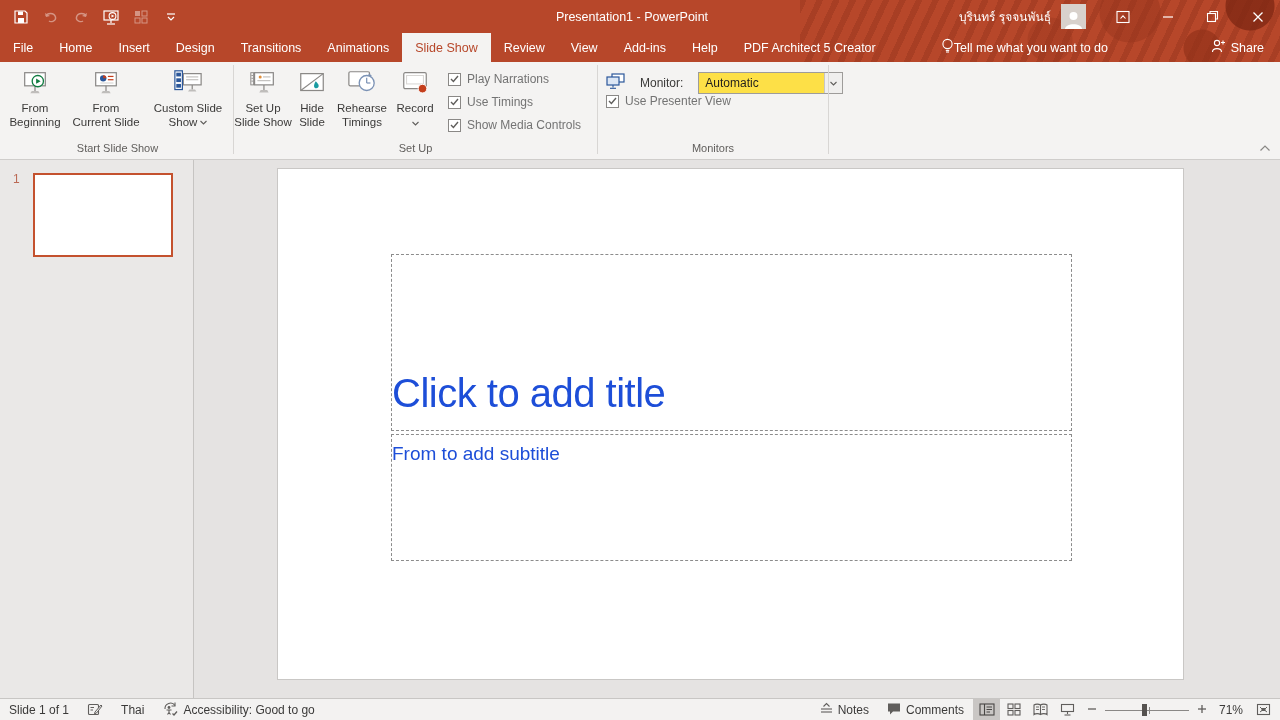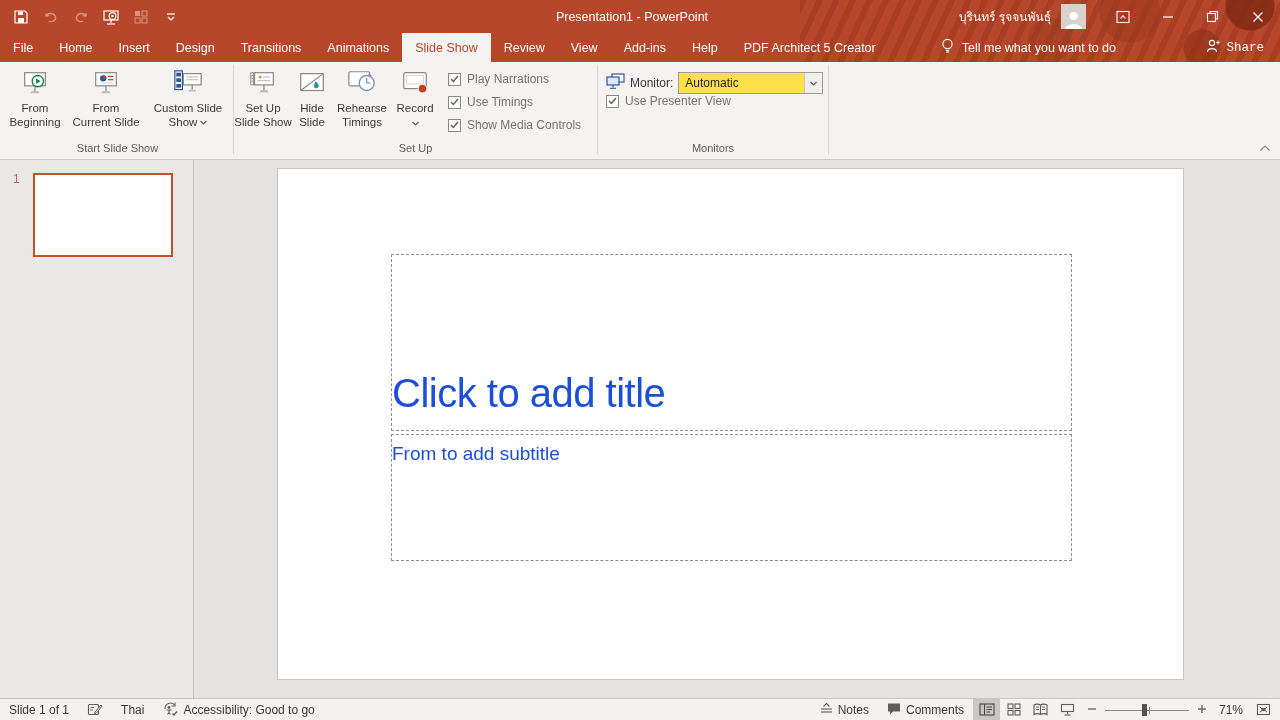--- a/index.html
+++ b/index.html
@@ -25,38 +25,38 @@
   .title-text { position:absolute; left:0; right:16px; text-align:center; font-size:12.5px; color:#fff; pointer-events:none; }
   .tb-right { margin-left:auto; display:flex; align-items:center; height:100%; }
   .user-name { font-size:12px; margin-right:10px; white-space:nowrap; }
   .avatar { width:25px; height:25px; background:#d8d1cc; display:flex; align-items:flex-end; justify-content:center; overflow:hidden; margin-right:14px; }
   .winbtn { width:45px; height:100%; display:flex; align-items:center; justify-content:center; }
 
   
   .tabrow { position:relative; z-index:1; height:29px; display:flex; align-items:stretch; color:#fff; font-size:12.5px; }
   .tab { display:flex; align-items:center; padding:0 13px; cursor:default; white-space:nowrap; }
   .tab.active { background:#f4f3f2; color:#b7472a; }
-  .tellme { display:flex; align-items:center; gap:8px; margin-left:42px; padding:0 10px; }
-  .share { margin-left:auto; display:flex; align-items:center; gap:6px; padding:0 16px;font-family:Liberation Mono, monospace; }
+  .tellme { display:flex; align-items:center; margin-left:42px; padding:0 10px; }
+  .share { margin-left:auto; display:flex; align-items:center; gap:6px; padding:0 16px; }
 
   
   .ribbon { position:relative; height:98px; background:#f4f3f2; border-bottom:1px solid #cfcdcb; display:flex; padding-left:2px; }
   .rgroup { display:flex; flex-direction:column; }
   .rgroup-content { flex:1; display:flex; align-items:flex-start; }
   .rgroup-label { height:17px; font-size:11px; color:#605e5c; text-align:center; padding-bottom:2px; }
   .rsep { width:1px; background:#d8d6d4; margin:3px 0 5px 0; }
   .bigbtn { display:flex; flex-direction:column; align-items:center; padding-top:3px; height:78px; cursor:default; }
   .bigbtn .bicon { height:36px; display:flex; align-items:center; justify-content:center; }
   .blabel { font-size:11.5px; line-height:14px; color:#3b3a39; text-align:center; }
   .chev { margin-top:1px; }
   .cbcol { display:flex; flex-direction:column; gap:9px; padding:10px 0 0 10px; }
   .cbrow { display:flex; align-items:center; gap:6px; font-size:12px; color:#737373; white-space:nowrap; cursor:default; }
   .cbox { width:13px; height:13px; background:#fff; border:1px solid #8a8886; display:flex; align-items:center; justify-content:center; }
   .monitors-inner { display:flex; flex-direction:column; padding:10px 0 0 8px; }
-  .mon-row { display:flex; align-items:center; gap:5px; font-size:12px; color:#3b3a39; }
+  .mon-row { display:flex; align-items:center; gap:15px; font-size:12px; color:#3b3a39; }
   .combo { width:145px; height:22px; background:#fde047; border:1px solid #9e9c9a; display:flex; align-items:center; }
   .combo-text { flex:1; padding-left:6px; font-size:12px; color:#1f1e1d; }
   .combo-arrow { width:18px; height:100%; border-left:1px solid #c8c6c4; background:#f0efee; display:flex; align-items:center; justify-content:center; }
   .presenter-row { }
   .collapse-btn { position:absolute; right:9px; bottom:3px; }
 
   
   .workbody { display:flex; height:538px; }
   .thumb-panel { width:194px; background:#eae8e7; border-right:1px solid #c6c4c2; position:relative; }
   .slide-num { position:absolute; left:13px; top:12px; font-size:12px; color:#bb6a55; }

